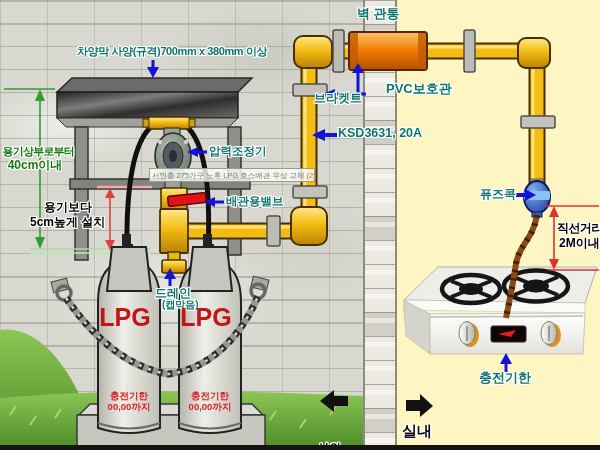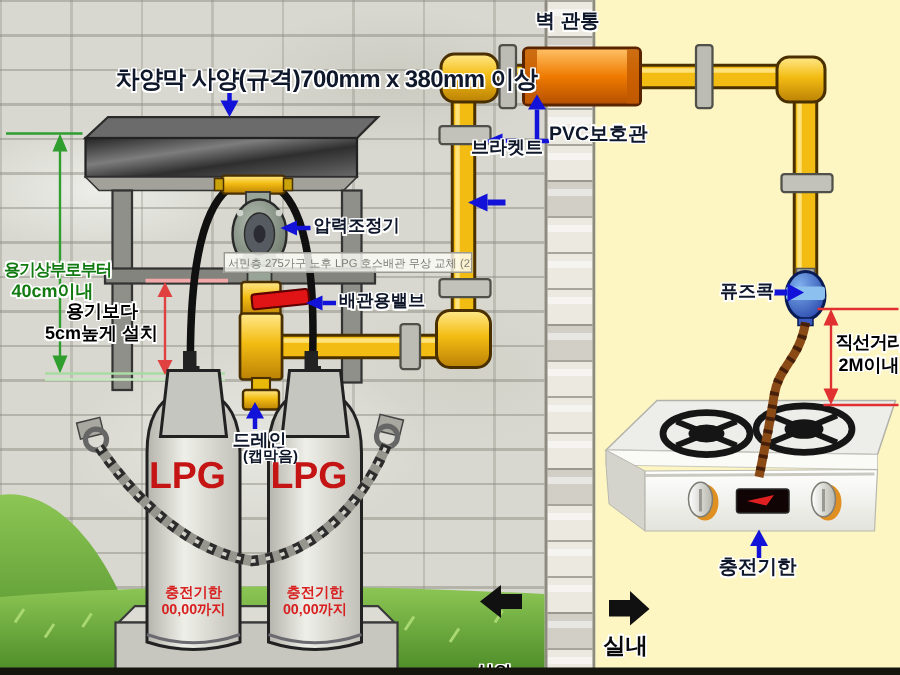--- a/index.html
+++ b/index.html
@@ -30,25 +30,25 @@
     border-left:2px solid #8d8b80;border-right:2px solid #8d8b80;
     box-sizing:border-box;
   }
   .indoor{
     position:absolute;left:397px;top:0;width:203px;height:450px;
     background:#fdf6c3;
   }
   svg.art{position:absolute;left:0;top:0;}
   
   .lbl{
-    position:absolute;font-weight:bold;color:#0f172a;white-space:nowrap;line-height:1.05;
+    position:absolute;font-weight:bold;color:#0f766e;white-space:nowrap;line-height:1.05;
     text-shadow:1px 0 0 #fff,-1px 0 0 #fff,0 1px 0 #fff,0 -1px 0 #fff,
                 1px 1px 0 #fff,-1px -1px 0 #fff,1px -1px 0 #fff,-1px 1px 0 #fff;
   }
-  .green{color:#117a11;margin-top:29px;}
+  .green{color:#117a11;}
   .red{color:#000000;}
   .black{color:#0a0a0a;}
   .ctr{text-align:center;}
   .lpg{
     position:absolute;width:54px;text-align:center;color:#c51414;font-weight:bold;
     font-size:25px;letter-spacing:0;white-space:nowrap;
   }
   .exp{
     position:absolute;width:62px;text-align:center;color:#d82020;font-weight:bold;
     font-size:9.5px;white-space:nowrap;line-height:1.1;
@@ -328,24 +328,25 @@
     </g>
 
     <g fill="#111">
       <polygon points="348,396 334,396 334,390 320,401 334,412 334,406 348,406"></polygon>
       <polygon points="406,400 420,400 420,394 433,406 420,417 420,411 406,411"></polygon>
     </g>
   </svg>
 
   <div class="watermark">서민층 275가구 노후 LPG 호스배관 무상 교체 (2).jpg</div>
 
-  <div class="lbl" style="left:77px;top:46px;font-size:16px;letter-spacing:-0.4px;">차양막 사양(규격)700mm x 380mm 이상</div>
+  <div class="lbl" style="left:77px;top:46px;font-size:11px;letter-spacing:-0.4px;">차양막 사양(규격)700mm x 380mm 이상</div>
   <div class="lbl" style="left:357px;top:7px;font-size:13px;">벽 관통</div>
-  <div class="lbl" style="left:366px;top:82px;font-size:13px;">PVC보호관</div>
+  <div class="lbl" style="left:366px;top:82px;font-size:13px;padding-left:20px;">PVC보호관</div>
   <div class="lbl" style="left:314px;top:92px;font-size:12px;font-family:Liberation Serif, serif;">브라켓트</div>
+  <div class="lbl" style="left:338px;top:127px;font-size:12.5px;">KSD3631, 20A</div>
   <div class="lbl" style="left:209px;top:145px;font-size:11.5px;">압력조정기</div>
   <div class="lbl" style="left:226px;top:195px;font-size:11.5px;">배관용밸브</div>
   <div class="lbl" style="left:155px;top:287px;font-size:12px;">드레인</div>
   <div class="lbl" style="left:151px;top:300px;font-size:10px;margin-left:11px;">(캡막음)</div>
   <div class="lbl" style="left:480px;top:188px;font-size:12px;">퓨즈콕</div>
   <div class="lbl" style="left:479px;top:371px;font-size:13px;">충전기한</div>
   <div class="lbl black" style="left:317px;top:398px;font-size:12px;margin-top:44px;">실외</div>
   <div class="lbl black" style="left:402px;top:423px;font-size:15px;">실내</div>
 
   <div class="lbl green" style="left:0;top:146px;width:74px;text-align:right;font-size:11px;letter-spacing:-0.8px;">용기상부로부터</div>

